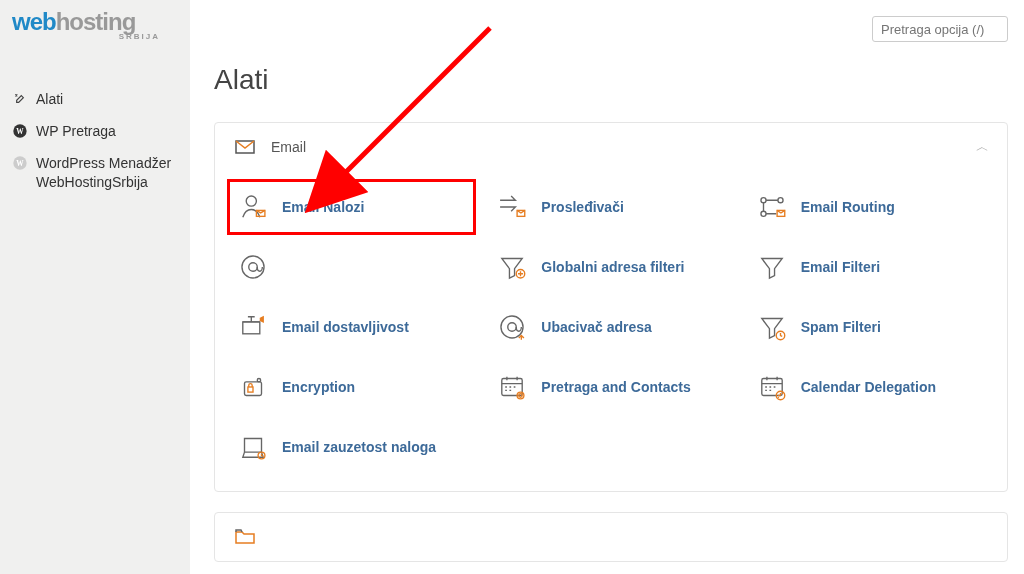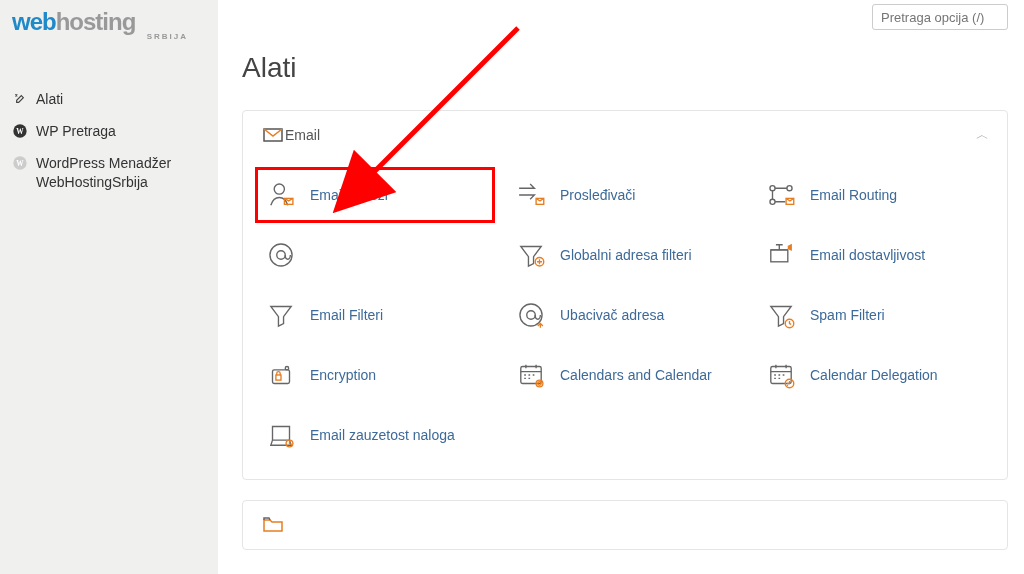--- a/index.html
+++ b/index.html
@@ -1,40 +1,40 @@
 <!DOCTYPE html>
 <html><head>
 <meta charset="utf-8">
 <style>
   * { box-sizing: border-box; margin: 0; padding: 0; }
   body { font-family: -apple-system, BlinkMacSystemFont, "Segoe UI", Arial, sans-serif; background: #fff; color: #333; width: 1024px; height: 574px; overflow: hidden; }
   .app { display: flex; height: 100%; }
-  .sidebar { width: 218px; background: #f0f0ef; padding: 0; flex-shrink: 0; }
+  .sidebar { width: 190px; background: #f0f0ef; padding: 0; flex-shrink: 0; }
   .logo { padding: 10px 12px 8px 12px; }
   .logo-text { font-weight: 900; font-size: 24px; letter-spacing: -1px; line-height: 1; }
   .logo-web { color: #2089c7; }
   .logo-host { color: #999; }
   .logo-sub { font-size: 8px; color: #999; letter-spacing: 2px; text-align: right; padding-right: 18px; margin-top: -2px; font-weight: bold; }
   .nav { padding-top: 34px; }
   .nav-item { display: flex; align-items: flex-start; gap: 8px; padding: 7px 12px; color: #333; font-size: 14px; cursor: pointer; line-height: 1.3; }
   .nav-item .ico { width: 16px; height: 16px; flex-shrink: 0; margin-top: 1px; display: inline-flex; align-items: center; justify-content: center; color: #555; }
   .main { flex: 1; padding: 0 16px 0 24px; overflow: hidden; }
   .topbar { display: flex; justify-content: flex-end; padding-top: 4px; }
-  .search { width: 136px; height: 26px; border: 1px solid #ccc; border-radius: 3px; padding: 2px 8px; font-size: 13px; color: #888; }
+  .search { width: 136px; height: 26px; border: 1px solid #ccc; border-radius: 3px; padding: 2px 8px; font-size: 13px; color: #888; margin-top: 12px; }
   .page-title { font-size: 28px; color: #444; font-weight: 400; margin-top: 22px; margin-bottom: 26px; }
   .panel { border: 1px solid #e5e5e5; border-radius: 4px; margin-bottom: 20px; background: #fff; }
-  .panel-header { display: flex; align-items: center; padding: 12px 18px; cursor: pointer; }
+  .panel-header { display: flex; align-items: center; gap: 14px; padding: 12px 18px; cursor: pointer; }
   .panel-header .phicon { width: 24px; height: 24px; display: inline-flex; align-items: center; justify-content: center; }
   .panel-title { font-size: 14px; color: #555; flex: 1; }
   .chev { color: #aaa; font-size: 13px; }
   .panel-body { padding: 8px 12px 16px 12px; }
   .grid { display: grid; grid-template-columns: repeat(3, 1fr); gap: 4px 10px; }
   .gitem { display: flex; align-items: center; gap: 12px; padding: 8px 6px; cursor: pointer; border-radius: 3px; border: 3px solid transparent; }
   .gitem .gi { width: 34px; height: 34px; flex-shrink: 0; display: inline-flex; align-items: center; justify-content: center; }
-  .gitem .gl { color: #3d6a99; font-size: 14px; }
+  .gitem .gl { color: #3d6a99; font-size: 14px; font-weight: bold; }
   .highlighted { border: 3px solid #f00; border-radius: 0; }
   .arrow-layer { position: absolute; left: 190px; top: 0; pointer-events: none; }
   svg.icon { width: 100%; height: 100%; }
 </style>
 </head>
 <body>
 
 <div class="app">
   <aside class="sidebar">
     <div class="logo">
@@ -150,35 +150,35 @@
                   <circle cx="30" cy="28" r="5" stroke="#e67e22"></circle>
                   <path d="M27 28h6M30 25v6" stroke="#e67e22"></path>
                 </svg>
             </span>
             <span class="gl">Globalni adresa filteri</span>
           </div>
 
           <div class="gitem">
             <span class="gi">
               <svg class="icon" viewBox="0 0 40 40" fill="none" stroke="#666" stroke-width="1.6">
+                  <path d="M8 10h24l-9 12v8l-6 3v-11L8 10z"></path>
+                </svg>
+            </span>
+            <span class="gl">Email Filteri</span>
+          </div>
+
+          <div class="gitem">
+            <span class="gi">
+              <svg class="icon" viewBox="0 0 40 40" fill="none" stroke="#666" stroke-width="1.6">
                   <rect x="8" y="14" width="20" height="14"></rect>
                   <path d="M8 14h20M18 14v-6M14 8h8"></path>
                   <path d="M28 10l4-2v6l-4-2" stroke="#e67e22" fill="#e67e22"></path>
                 </svg>
             </span>
             <span class="gl">Email dostavljivost</span>
-          </div>
-
-          <div class="gitem">
-            <span class="gi">
-              <svg class="icon" viewBox="0 0 40 40" fill="none" stroke="#666" stroke-width="1.6">
-                  <path d="M8 10h24l-9 12v8l-6 3v-11L8 10z"></path>
-                </svg>
-            </span>
-            <span class="gl">Email Filteri</span>
           </div>
 
           <div class="gitem">
             <span class="gi">
               <svg class="icon" viewBox="0 0 40 40" fill="none" stroke="#666" stroke-width="1.6">
                   <circle cx="20" cy="20" r="13"></circle>
                   <circle cx="20" cy="20" r="5"></circle>
                   <path d="M25 20c0 3 1 5 3 5s3-3 3-5"></path>
                   <path d="M28 33l3-3 3 3" stroke="#e67e22"></path>
                   <path d="M31 30v5" stroke="#e67e22"></path>
@@ -213,21 +213,21 @@
 
           <div class="gitem">
             <span class="gi">
               <svg class="icon" viewBox="0 0 40 40" fill="none" stroke="#666" stroke-width="1.6">
                   <rect x="8" y="10" width="24" height="20" rx="2"></rect>
                   <path d="M8 16h24M14 8v4M26 8v4M12 20h2M17 20h2M22 20h2M12 24h2M17 24h2"></path>
                   <circle cx="30" cy="30" r="4" stroke="#e67e22"></circle>
                   <path d="M28 30a2 2 0 104 0 2 2 0 00-4 0" stroke="#e67e22"></path>
                 </svg>
             </span>
-            <span class="gl">Calendars and Calendar</span>
+            <span class="gl">Pretraga and Contacts</span>
           </div>
 
           <div class="gitem">
             <span class="gi">
               <svg class="icon" viewBox="0 0 40 40" fill="none" stroke="#666" stroke-width="1.6">
                   <rect x="8" y="10" width="24" height="20" rx="2"></rect>
                   <path d="M8 16h24M14 8v4M26 8v4M12 20h2M17 20h2M22 20h2M12 24h2M17 24h2"></path>
                   <circle cx="30" cy="30" r="5" stroke="#e67e22"></circle>
                   <path d="M30 27v3M27 30h3M32 28l1-1M28 32l-1 1" stroke="#e67e22"></path>
                 </svg>

